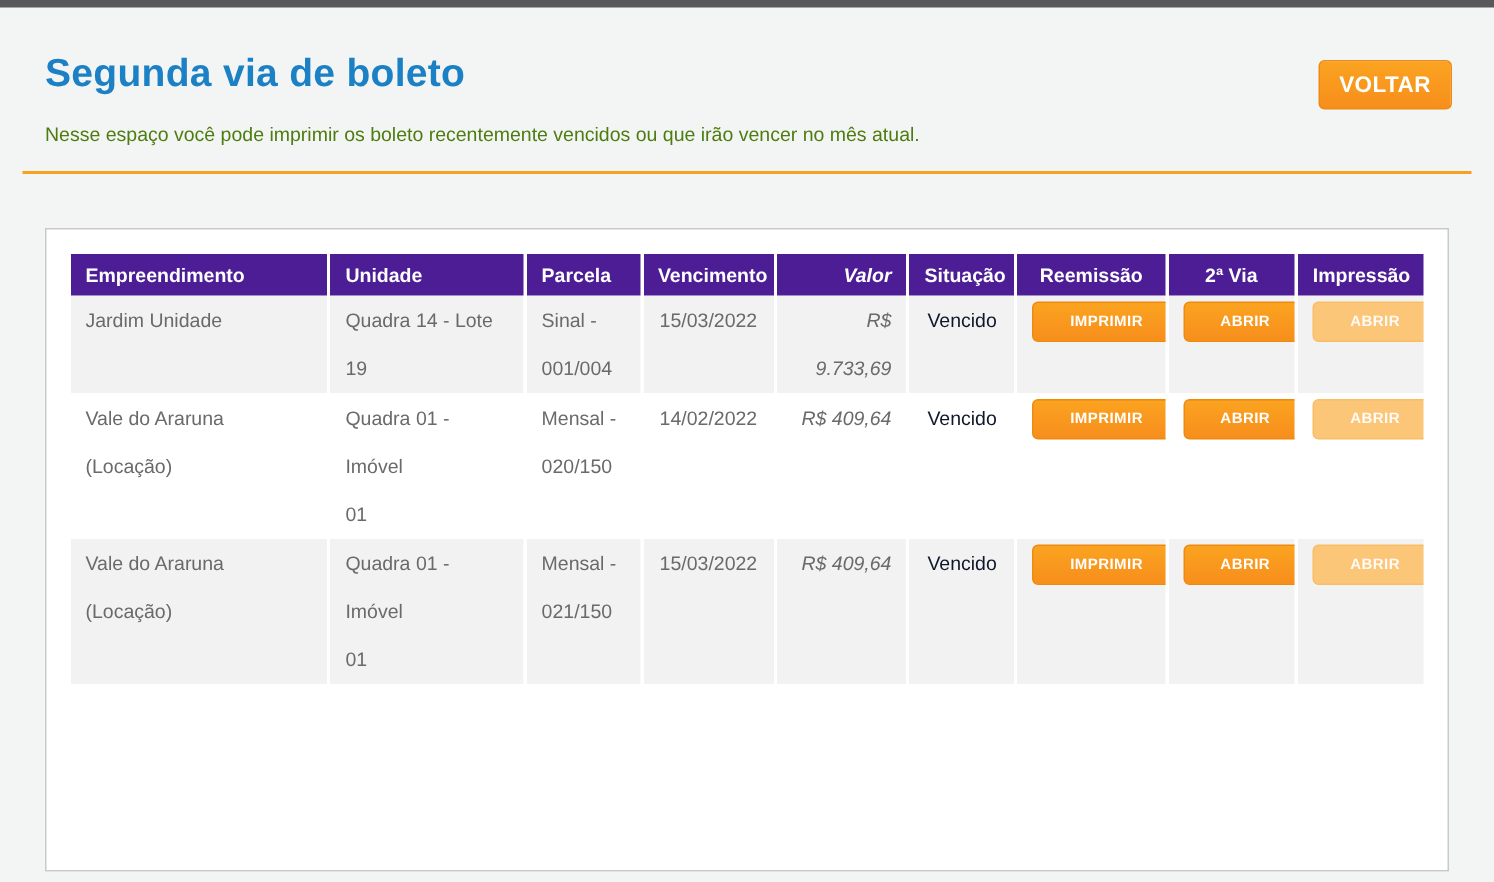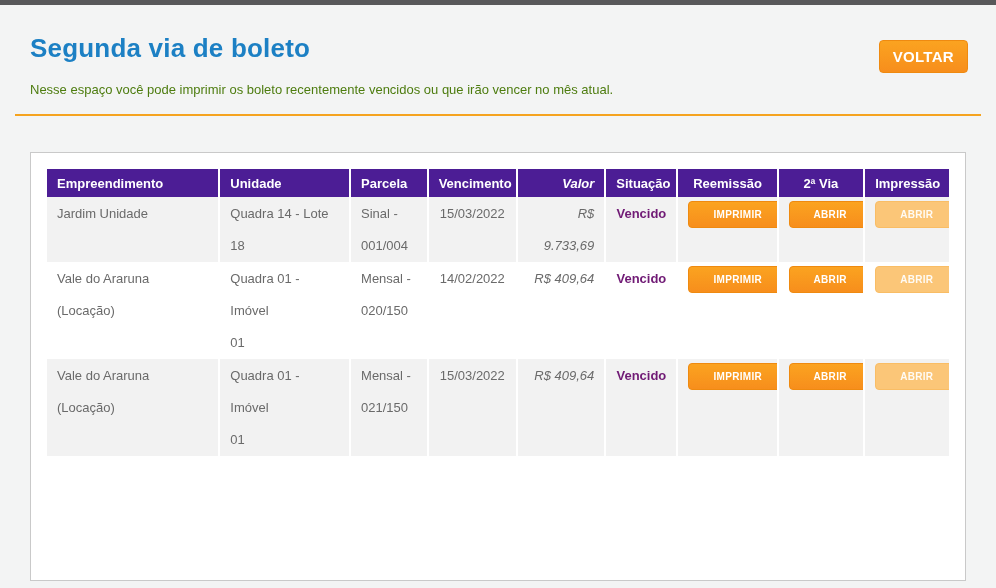--- a/index.html
+++ b/index.html
@@ -76,22 +76,22 @@
     padding: 1px 10px 0 10px;
     line-height: 32px;
     white-space: pre-line;
     overflow: hidden;
   }
   tbody tr:nth-child(odd)  { background: #f2f2f2; }
   tbody tr:nth-child(even) { background: #ffffff; }
   .al-right  { text-align: right; font-style: italic; }
   .al-center { text-align: center; }
   .status-vencido {
-    color: #701a75;
-    font-weight: bold;
+    color: #0f172a;
+    font-weight: normal;
   }
   .btn {
     display: inline-block;
     background: linear-gradient(#fba320, #f78e1c);
     border: 1px solid #ef8a10;
     border-radius: 4px;
     color: #ffffff;
     font-family: "Liberation Sans", sans-serif;
     font-size: 10px;
     font-weight: bold;
@@ -147,21 +147,21 @@
         <th class="al-right">Valor</th>
         <th class="al-center">Situação</th>
         <th class="al-center">Reemissão</th>
         <th class="al-center">2ª Via</th>
         <th class="al-center">Impressão</th>
       </tr>
     </thead>
     <tbody>
       <tr>
         <td>Jardim Unidade</td>
-        <td>Quadra 14 - Lote 18</td>
+        <td>Quadra 14 - Lote 19</td>
         <td>Sinal -
 001/004</td>
         <td class="al-center">15/03/2022</td>
         <td class="al-right">R$ 9.733,69</td>
         <td class="al-center status-vencido">Vencido</td>
         <td class="al-center"><button class="btn">IMPRIMIR</button></td>
         <td class="al-center"><button class="btn">ABRIR</button></td>
         <td class="al-center"><button class="btn btn-disabled">ABRIR</button></td>
       </tr>
       <tr>

